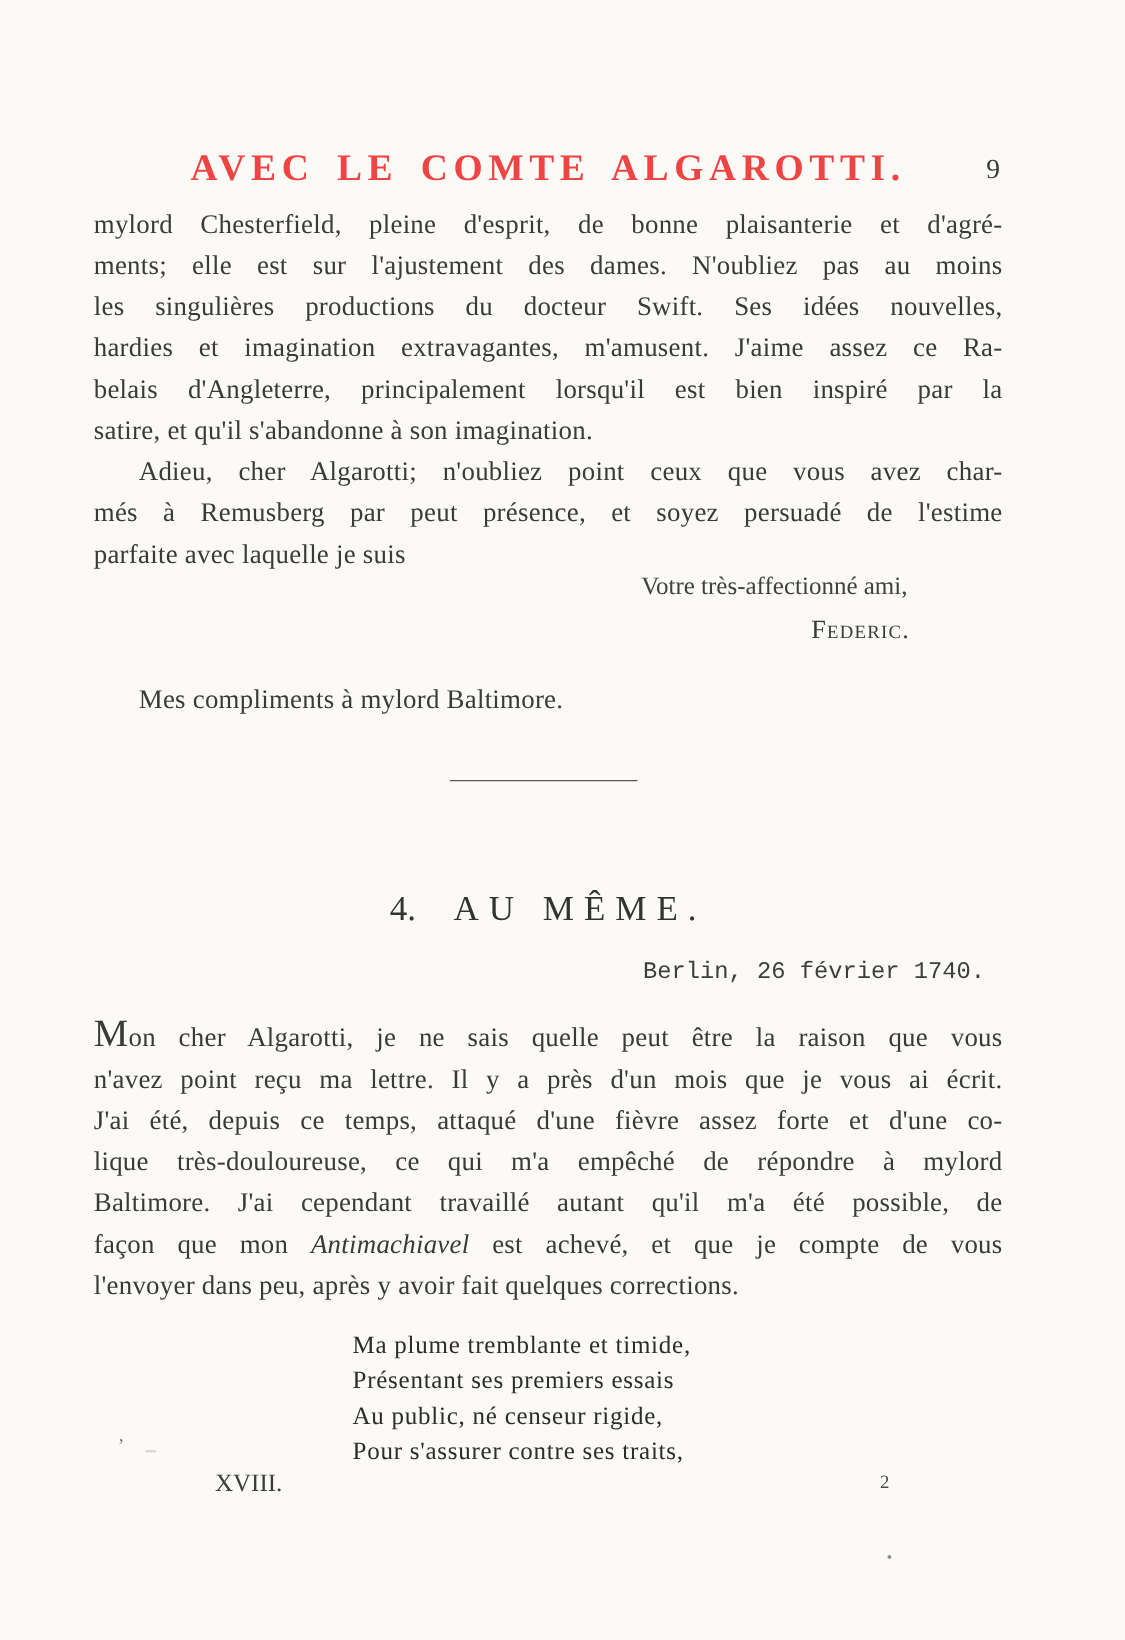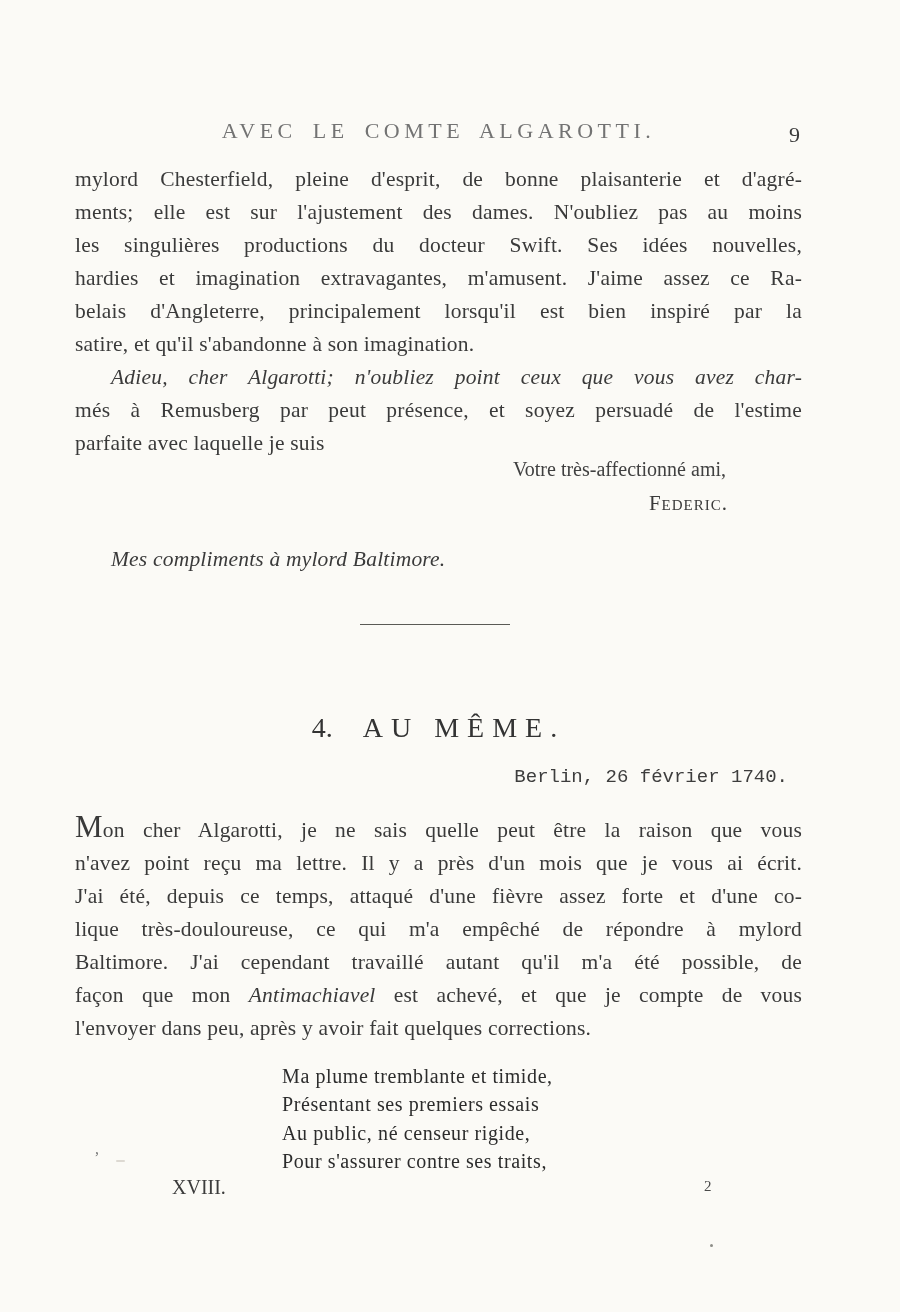--- a/index.html
+++ b/index.html
@@ -14,24 +14,25 @@
     overflow: hidden;
   }
   
   .running-header {
     position: absolute;
     top: 118px; left: 75px; width: 727px;
     text-align: center;
   }
   .running-title {
     display: inline-block;
-    font-size: 22px;
+    font-size: 30px;
     letter-spacing: 4.5px;
     word-spacing: 6px;
-    color: #737373;
+    color: #ef4444;
+    font-weight: bold;
   }
   .folio {
     position: absolute;
     right: 2px; top: 4px;
     font-size: 22px;
     color: #3a3a3a;
   }
   
   .textblock {
     position: absolute;
@@ -44,21 +45,21 @@
     letter-spacing: 0.2px;
     text-align: justify;
     text-align-last: justify;
     -moz-text-align-last: justify;
     white-space: nowrap;
   }
   .line.last {
     text-align-last: left;
     -moz-text-align-last: left;
   }
-  .line.indent { text-indent: 36px; font-style: italic; }
+  .line.indent { text-indent: 36px; }
   
   .signature { top: 456px; }
   .sig-closing {
     font-size: 20px; line-height: 26px;
     text-align: right; padding-right: 76px;
     color: #404040;
   }
   .sig-name {
     margin-top: 8px;
     font-size: 21px; line-height: 26px;

